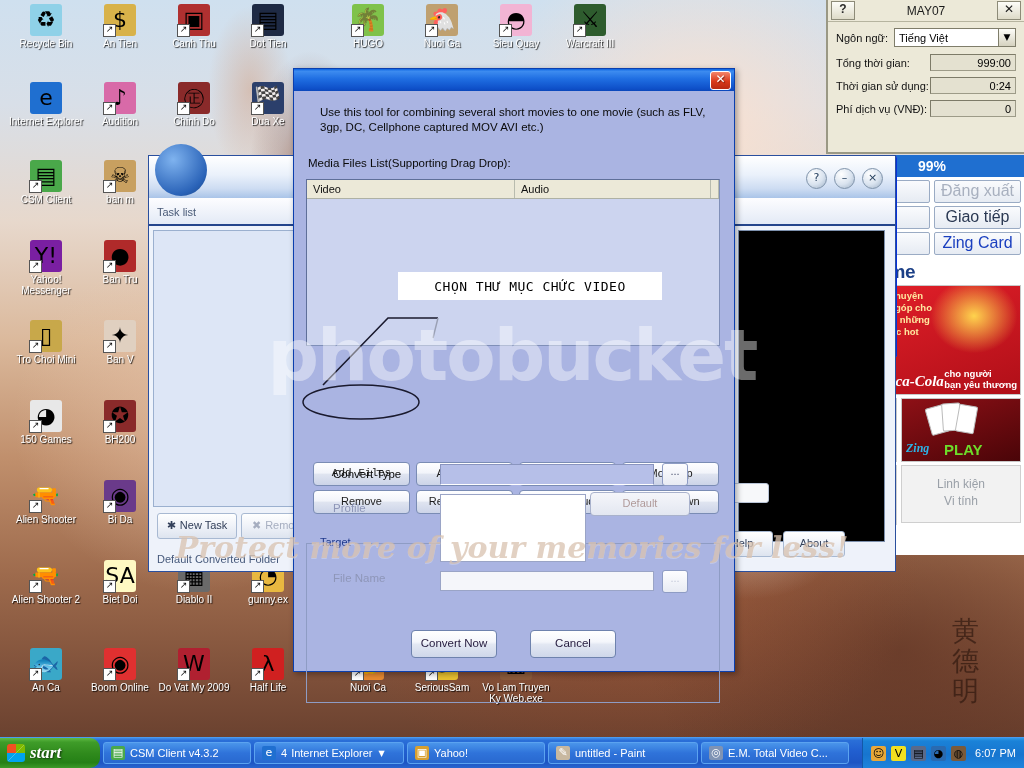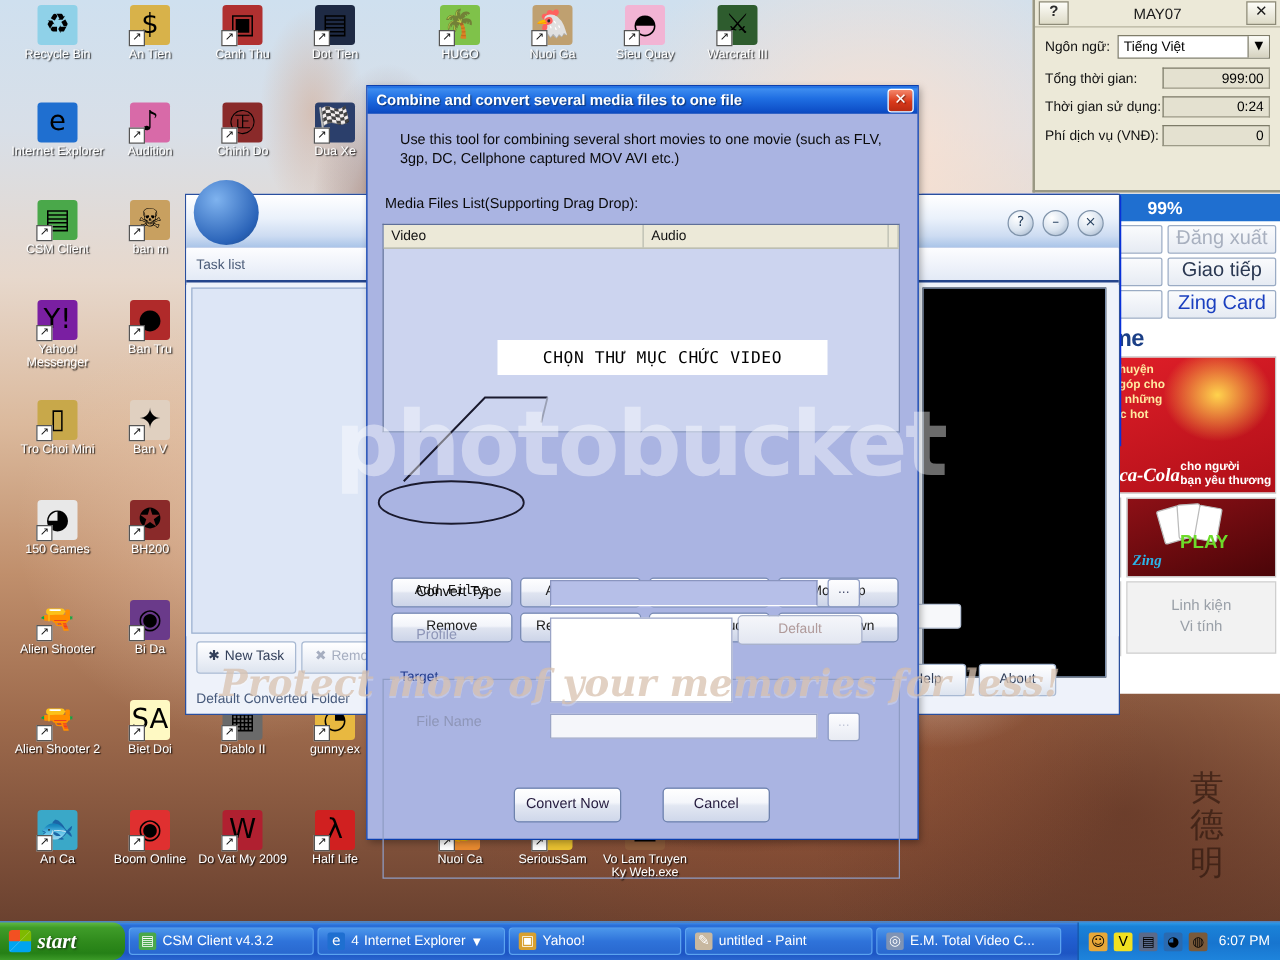--- a/index.html
+++ b/index.html
@@ -212,21 +212,21 @@
   #ad-zing{
     flex:1;height:62px;border:1px solid #c8c8c8;position:relative;overflow:hidden;
     background:linear-gradient(160deg,#8e1016,#4a0508);
   }
   #ad-zing .cards{position:absolute;left:26px;top:4px;width:60px;height:30px;}
   #ad-zing .cards i{
     position:absolute;width:17px;height:26px;background:#fff;border:1px solid #bbb;
     border-radius:2px;display:block;
   }
   #ad-zing .z{position:absolute;left:4px;bottom:5px;color:#2bb4e8;font:italic bold 12px "Liberation Serif",serif;}
-  #ad-zing .p{position:absolute;left:42px;bottom:19px;color:#6ddb2a;font:bold 15px "Liberation Sans",sans-serif;text-align:right;}
+  #ad-zing .p{position:absolute;left:42px;bottom:3px;color:#6ddb2a;font:bold 15px "Liberation Sans",sans-serif;text-align:right;}
   .ad-row2{display:flex;gap:4px;margin:3px 4px;}
   #ad-green{
     width:52px;height:58px;border:1px solid #cfcfcf;position:relative;overflow:hidden;
     background:linear-gradient(180deg,#eaf6d0,#cfe9a0);
   }
   #ad-green .t{position:absolute;left:4px;bottom:4px;color:#e2462c;font:bold 14px "Liberation Serif",serif;}
   #ad-lk{
     flex:1;height:58px;border:1px solid #cfcfcf;background:#f2f2f2;
     color:#9aa0a8;font-size:12px;text-align:center;padding-top:10px;box-sizing:border-box;
     line-height:17px;
@@ -775,21 +775,20 @@
     <div class="v">0:24</div>
   </div>
   <div class="bill-row">
     <div class="k">Phí dịch vụ (VNĐ):</div>
     <div class="v">0</div>
   </div>
 </div>
 
 <div id="dlg">
   <div id="dlg-title">
-    <span>Combine and convert several media files to one file</span>
     <div id="dlg-close">✕</div>
   </div>
   <div id="dlg-body">
     <div id="dlg-desc">Use this tool for combining several short movies to one movie (such as FLV, 3gp, DC, Cellphone captured MOV AVI etc.)</div>
     <div id="dlg-listlbl">Media Files List(Supporting Drag  Drop):</div>
     <div id="dlg-list">
       <div id="dlg-list-head">
         <div class="col c1">Video</div>
         <div class="col c2">Audio</div>
         <div class="col c3"></div>

